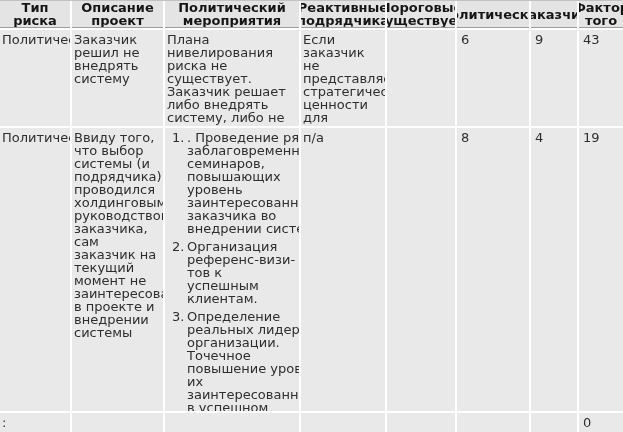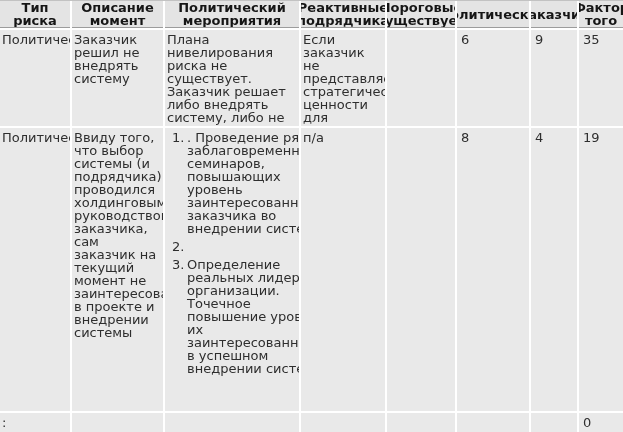--- a/index.html
+++ b/index.html
@@ -54,50 +54,51 @@
   }
   .oli .txt { flex: 1; }
 </style>
 </head>
 <body>
 
 <div class="risk-table">
 
   <div class="row">
     <div class="hcell">Тип риска</div>
-    <div class="hcell">Описание момент</div>
+    <div class="hcell">Описание проект</div>
     <div class="hcell">Политический мероприятия</div>
     <div class="hcell">Реактивные подрядчика</div>
     <div class="hcell">Пороговые существует</div>
     <div class="hcell">Политический</div>
     <div class="hcell">Заказчик</div>
     <div class="hcell">Фактор того</div>
   </div>
 
   <div class="row">
     <div class="cell">Политический</div>
     <div class="cell">Заказчик решил не внедрять систему</div>
     <div class="cell">Плана нивелирования риска не существует. Заказчик решает либо внедрять систему, либо не внедрять</div>
     <div class="cell">Если заказчик не представляет стратегической ценности для компании-исполнителя - не начинать проект</div>
     <div class="cell"></div>
     <div class="cell num-cell">6</div>
     <div class="cell num-cell">9</div>
-    <div class="cell num-cell">35</div>
+    <div class="cell num-cell">43</div>
   </div>
 
   <div class="row">
     <div class="cell">Политический</div>
     <div class="cell">Ввиду того, что выбор системы (и подрядчика) проводился холдинговым руководством заказчика, сам заказчик на текущий момент не заинтересован в проекте и внедрении системы</div>
     <div class="cell">
       <div class="oli">
         <span class="num">1.</span>
         <span class="txt">. Проведение ряда заблаговременных семинаров, повышающих уровень заинтересованности заказчика во внедрении системы.</span>
       </div>
       <div class="oli">
         <span class="num">2.</span>
+        <span class="txt">Организация референс-визи-тов к успешным клиентам.</span>
       </div>
       <div class="oli">
         <span class="num">3.</span>
         <span class="txt">Определение реальных лидеров в организации. Точечное повышение уровня их заинтересованности в успешном внедрении системы</span>
       </div>
 
     </div>
     <div class="cell">п/а</div>
     <div class="cell"></div>
     <div class="cell num-cell">8</div>

